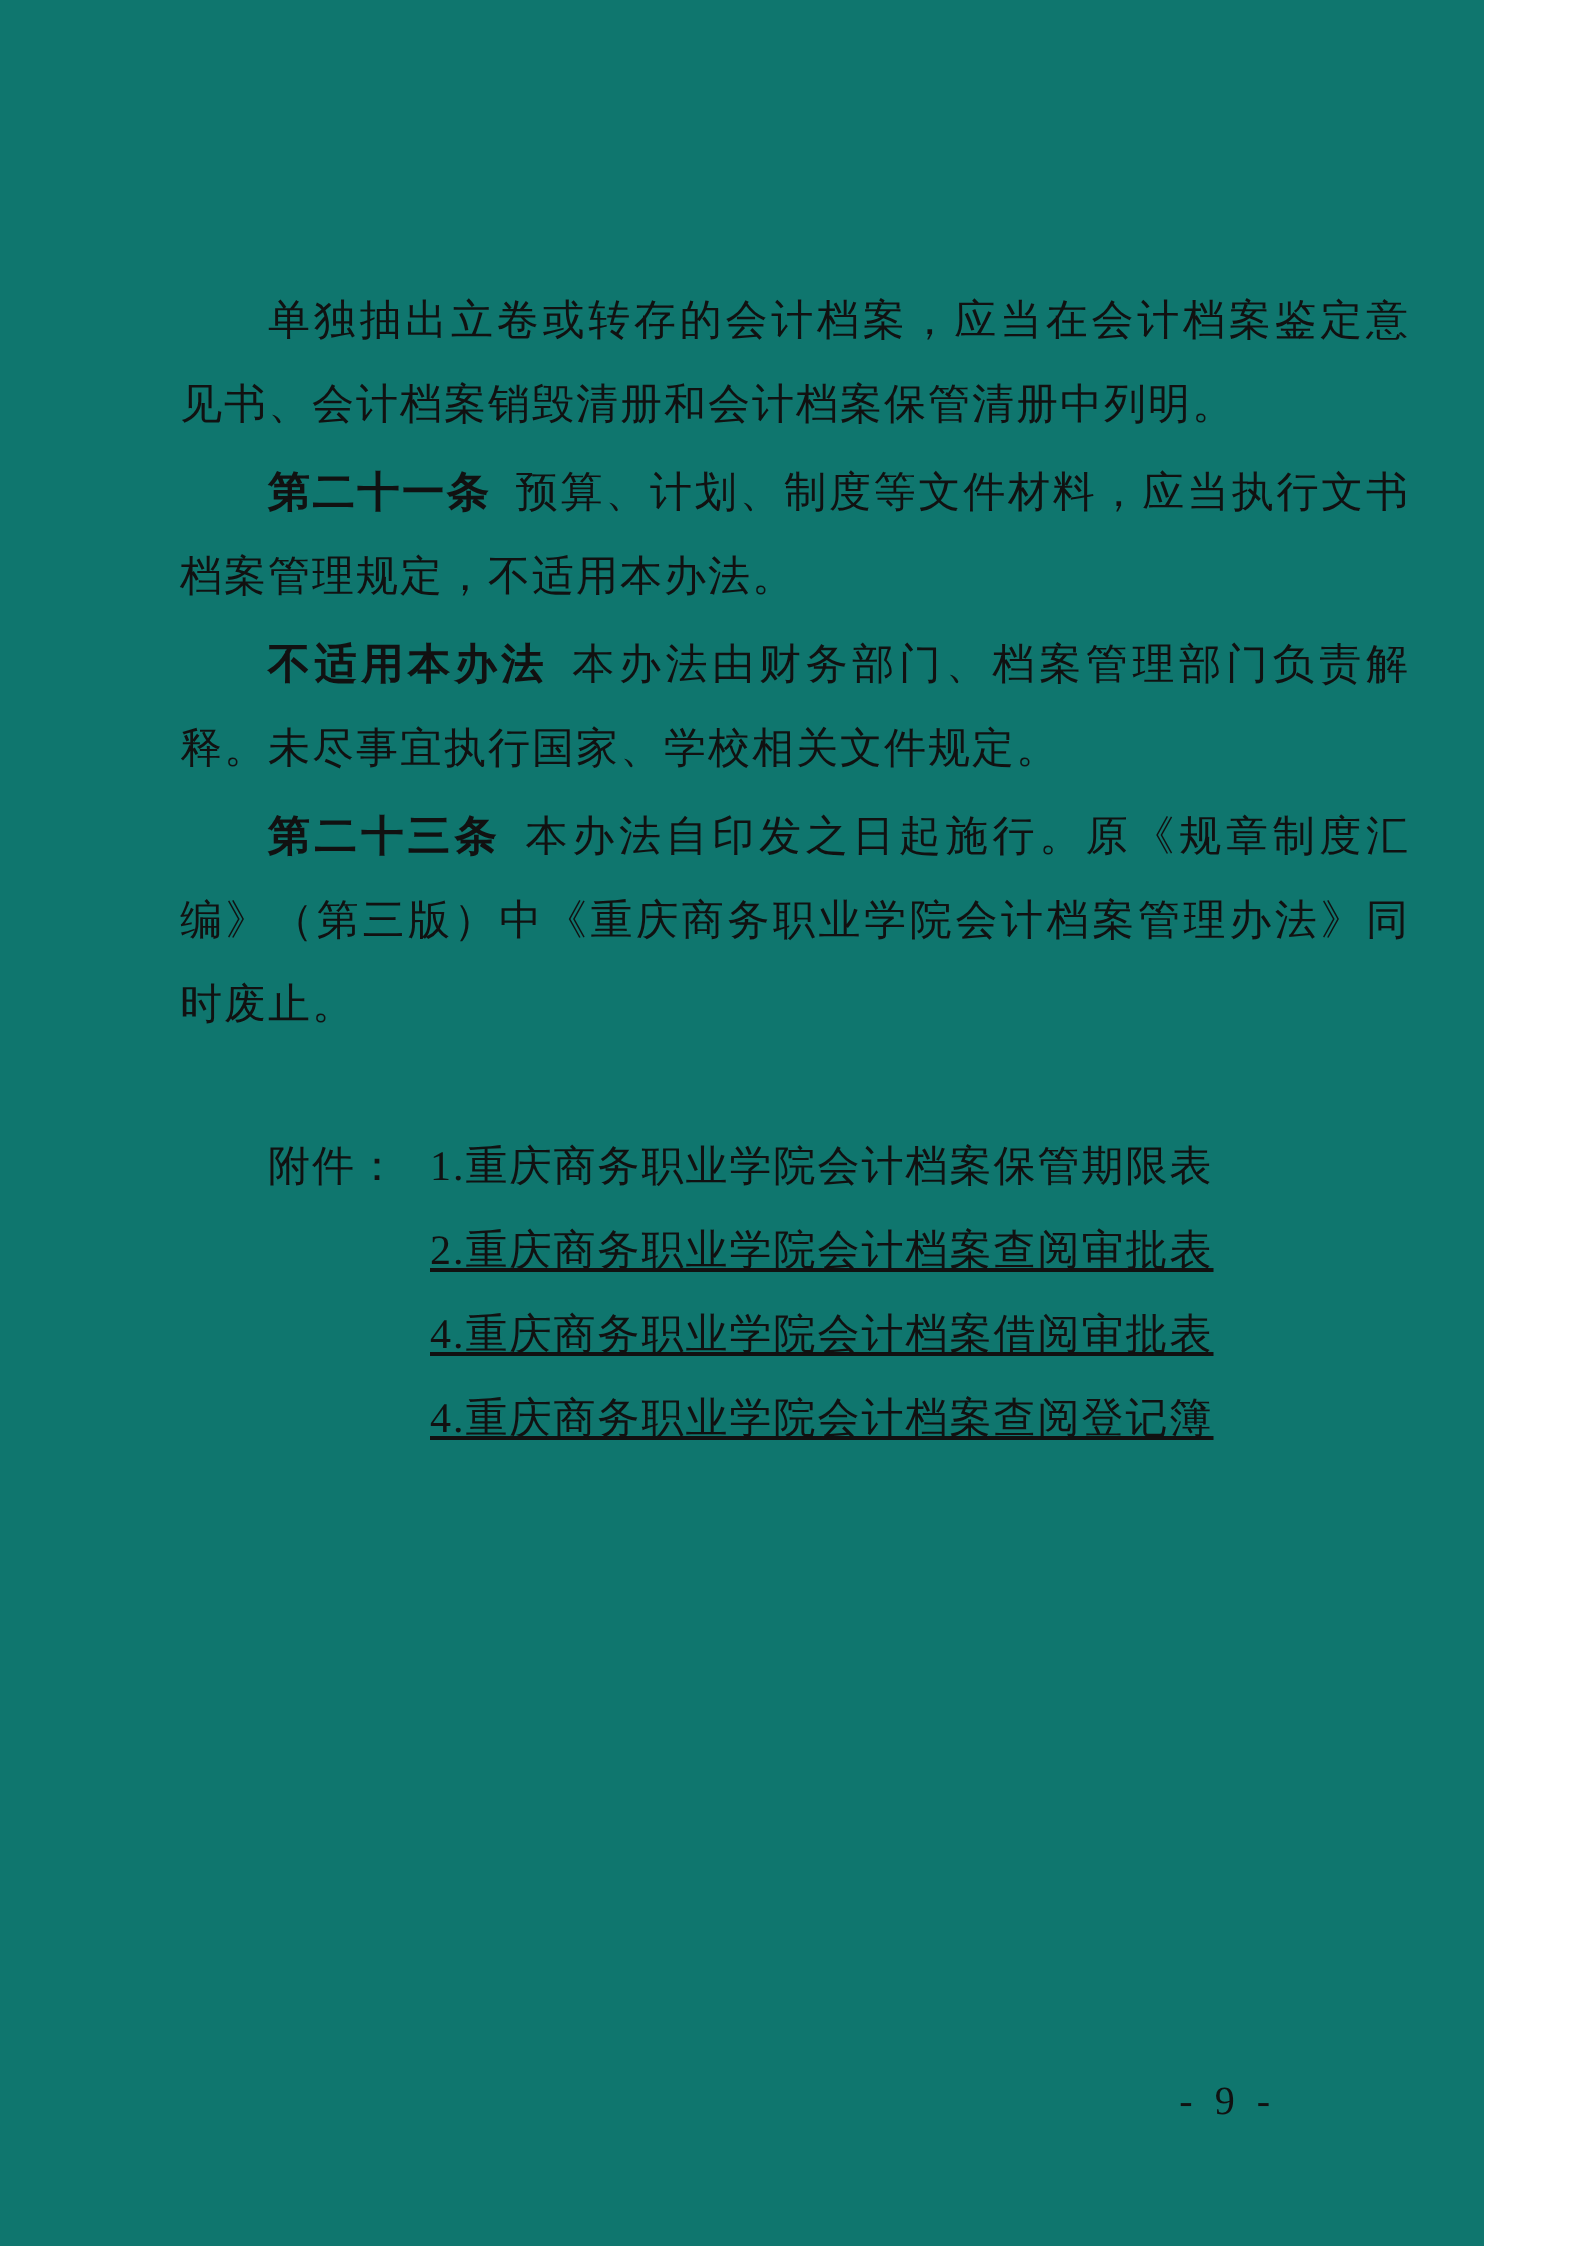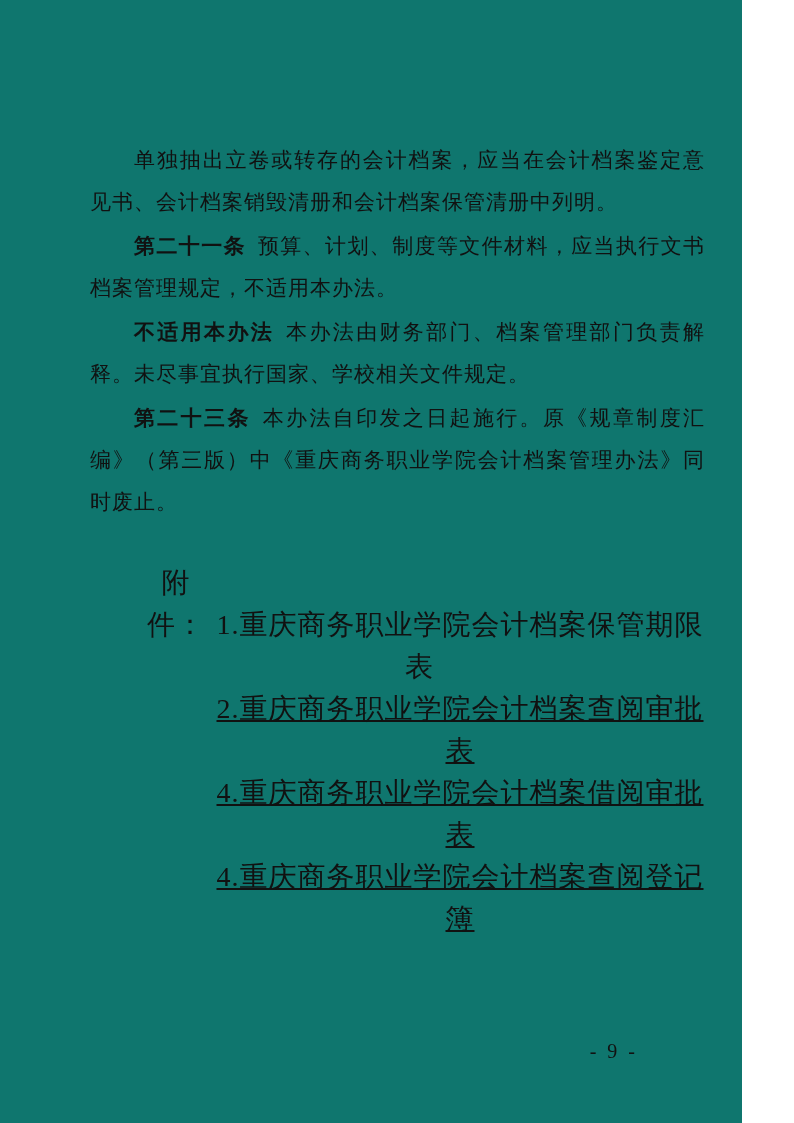--- a/index.html
+++ b/index.html
@@ -38,24 +38,24 @@
     text-align: center;
     color: #000000;
   }
   .article { margin-top: 2px; }
   .article .art-num {
     font-weight: bold;
     margin-right: 12px;
   }
   .attachments { margin-top: 39px; }
   .att-line {
-    font-size: 28px;
+    font-size: 21px;
     line-height: 42px;
     letter-spacing: 1px;
-    text-align: center;
+    text-align: left;
   }
   .att-first { padding-left: 44px; }
   .att-label {
     display: inline-block;
     width: 81px;
   }
   .att-cont { padding-left: 125px; text-decoration: underline; }
   .page-number {
     position: absolute;
     top: 1040px;

